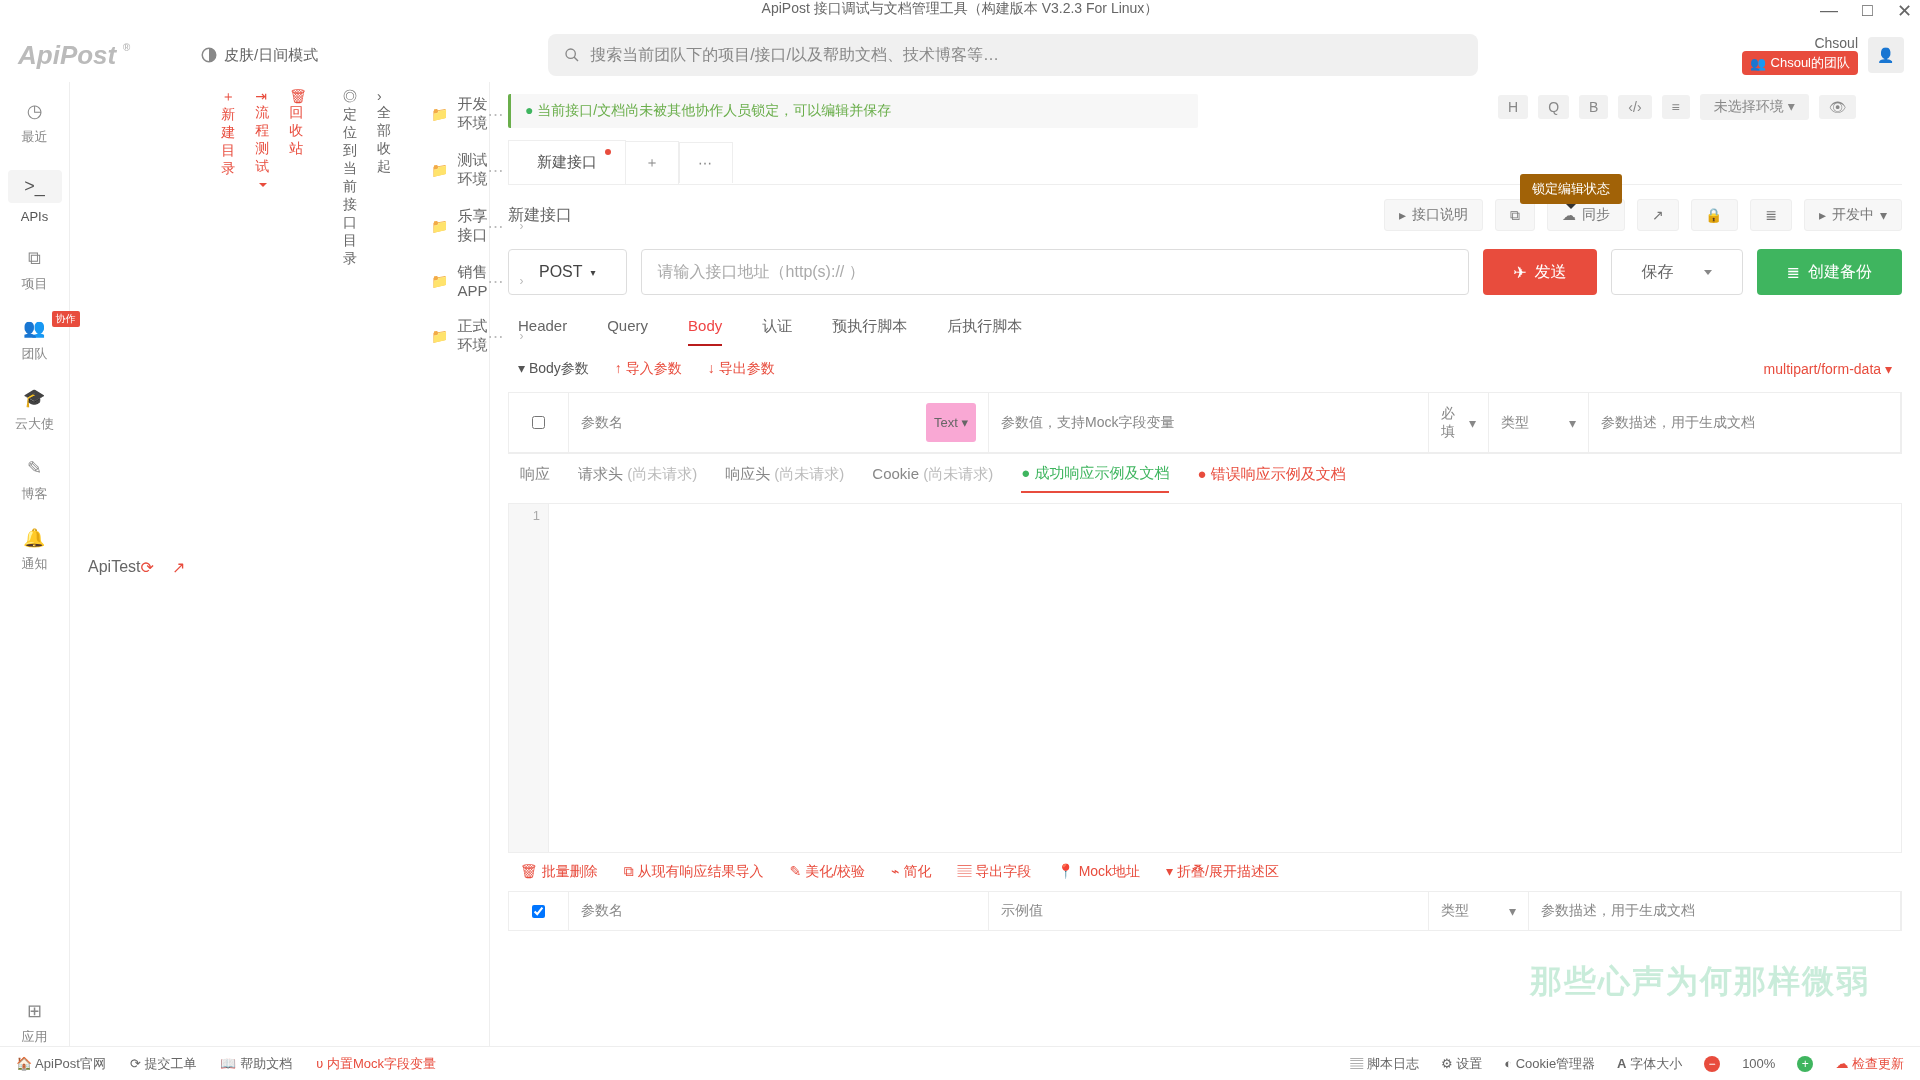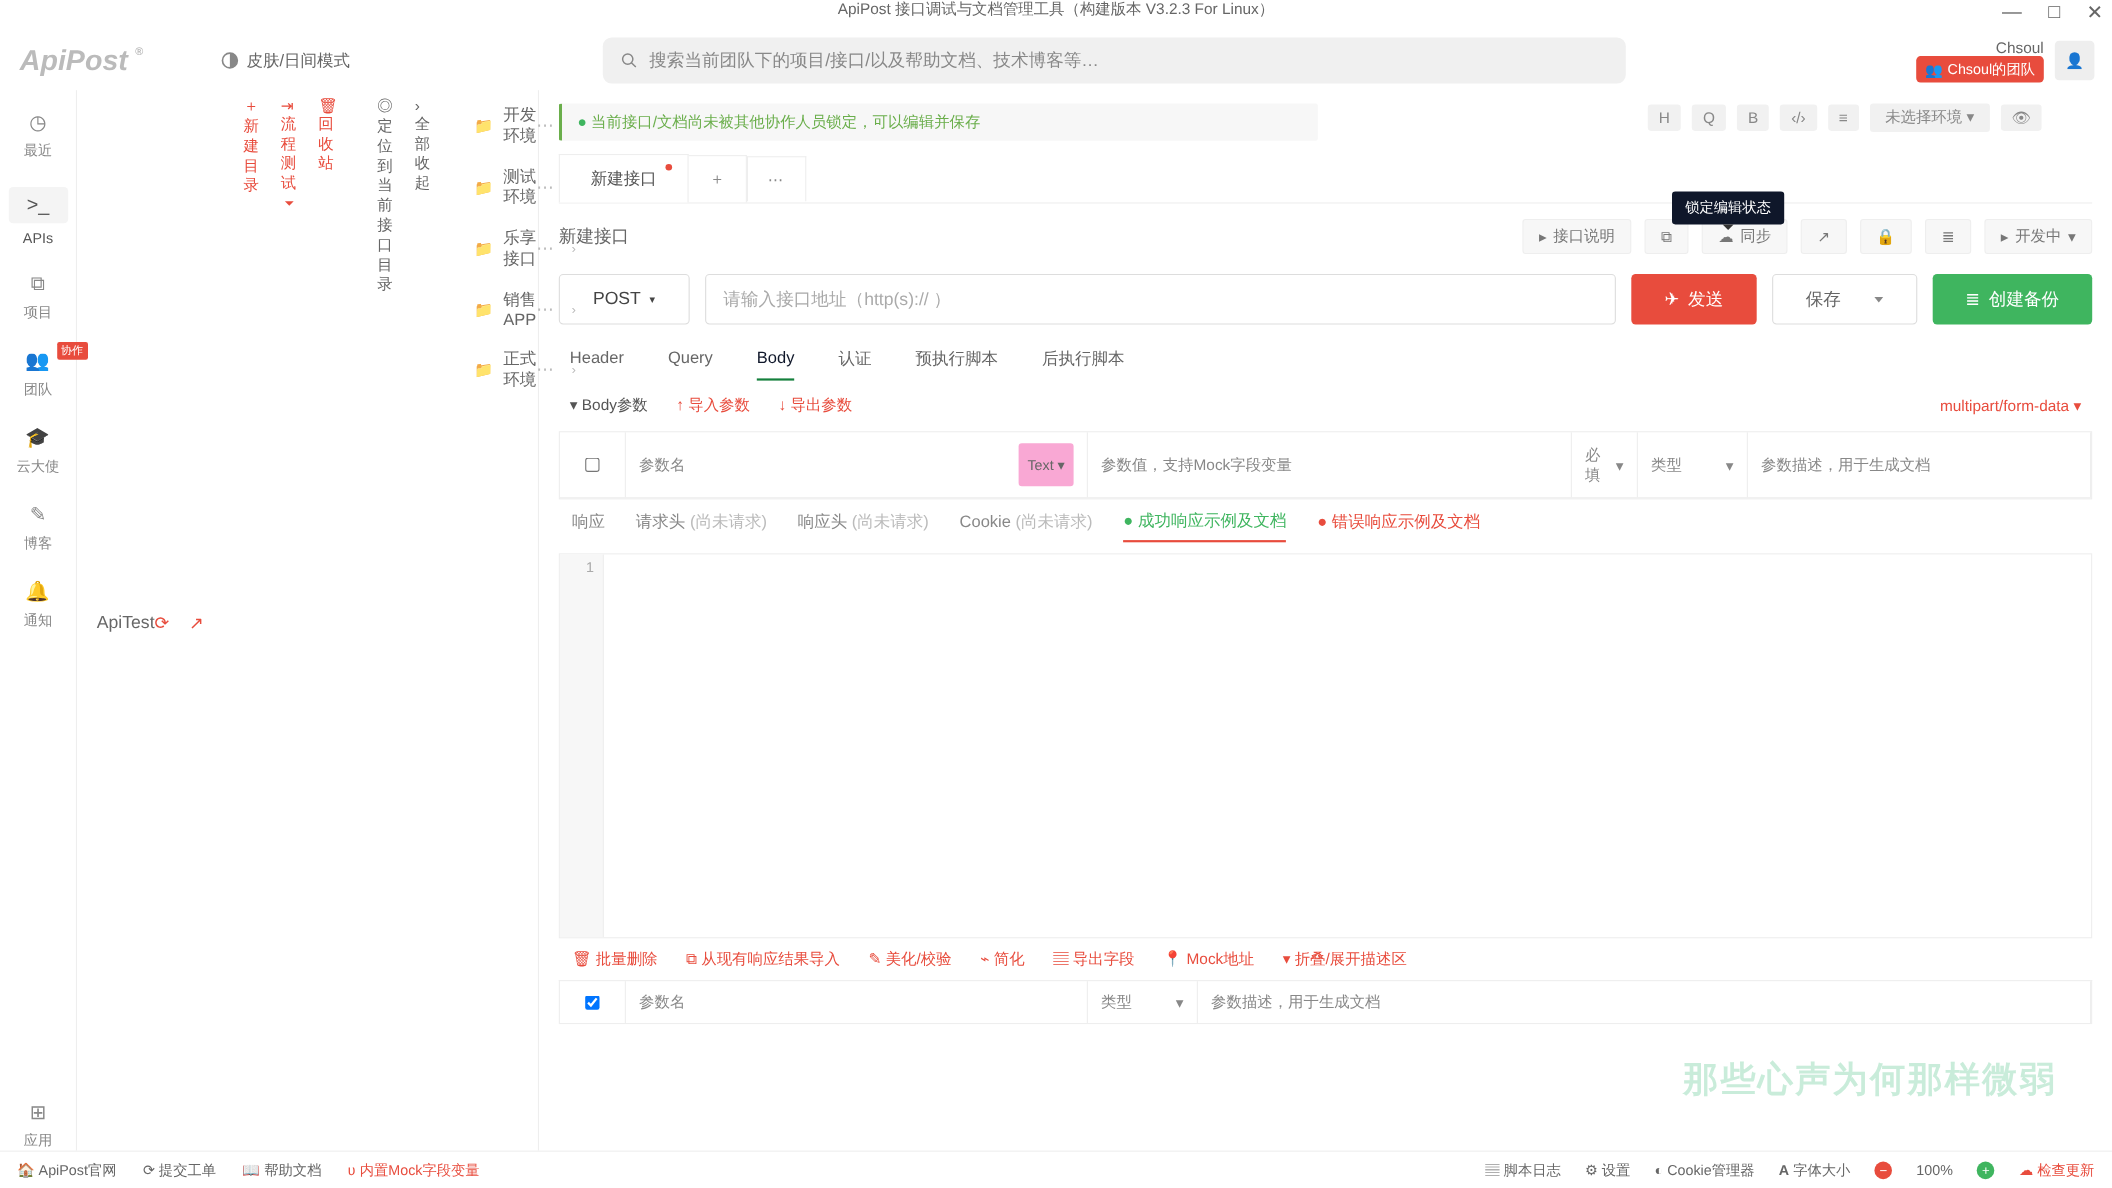--- a/index.html
+++ b/index.html
@@ -54,21 +54,21 @@
 .reqline { display:flex; gap:14px; align-items:stretch; margin-top:4px;}
 .method { border:1px solid #ddd; border-radius:4px; padding:0 30px; display:flex; align-items:center; font-size:16px; color:#444;}
 .urlin { flex:1; border:1px solid #ddd; border-radius:4px; padding:0 16px; color:#aaa; font-size:16px; display:flex; align-items:center;}
 .bigbtn { border-radius:4px; padding:0 30px; display:flex; align-items:center; font-size:16px; gap:8px; height:46px; cursor:pointer;}
 .bigbtn.send { background:#e84c3d; color:#fff;}
 .bigbtn.save { background:#fff; border:1px solid #ddd; color:#666; position:relative;}
 .bigbtn.save .caret { border-left:4px solid transparent; border-right:4px solid transparent; border-top:5px solid #888; margin-left:22px;}
 .bigbtn.bk { background:#3fb55f; color:#fff;}
 .subtabs { display:flex; gap:40px; padding:22px 10px 0; font-size:15px; color:#666;}
 .subtabs .st { padding-bottom:10px; cursor:pointer;}
-.subtabs .st.active { color:#0f172a; border-bottom:2px solid #15803d;}
+.subtabs .st.active { color:#ef4444; border-bottom:2px solid #b91c1c;}
 .bodyhdr { display:flex; align-items:center; gap:26px; padding:14px 10px; font-size:14px;}
 .bodyhdr .tgl { color:#555;}
 .bodyhdr .imp { color:#e84c3d;}
 .bodyhdr .fmt { margin-left:auto; color:#e84c3d;}
 .grid { border:1px solid #eee; }
 .grow { display:flex; border-bottom:1px solid #eee;}
 .gcell { padding:10px 12px; border-right:1px solid #eee; color:#888; font-size:14px; display:flex; align-items:center;}
 .cb { width:60px; justify-content:center;}
 .c1 { width:420px;}
 .c2 { width:440px;}
@@ -86,21 +86,21 @@
 .gutter { width:40px; background:#f7f7f7; border-right:1px solid #eee; text-align:right; padding:4px 8px; color:#aaa; font-size:13px;}
 .edbody { flex:1;}
 .opstrip { display:flex; gap:26px; padding:10px 12px; font-size:14px;}
 .opstrip .op { color:#e84c3d; cursor:pointer;}
 .watermark { position:absolute; right:50px; bottom:76px; font-size:32px; font-weight:bold; color:rgba(100,200,150,.35); letter-spacing:2px;}
 .foot { position:absolute; bottom:0; left:0; right:0; height:34px; border-top:1px solid #eee; display:flex; align-items:center; padding:0 16px; font-size:13px; color:#666; gap:24px;}
 .foot .r { margin-left:auto; display:flex; gap:22px; align-items:center;}
 .foot .red { color:#e84c3d;}
 .foot .minus { width:16px; height:16px; background:#e84c3d; border-radius:50%; color:#fff; display:inline-flex; align-items:center; justify-content:center; font-size:12px;}
 .foot .plus { width:16px; height:16px; background:#3fb55f; border-radius:50%; color:#fff; display:inline-flex; align-items:center; justify-content:center; font-size:12px;}
-.tooltip { position:absolute; background:#0f172a; color:#fff; font-size:13px; padding:6px 12px; border-radius:3px; top:174px; left:1520px; white-space:nowrap;}
+.tooltip { position:absolute; background:#a16207; color:#fff; font-size:13px; padding:6px 12px; border-radius:3px; top:174px; left:1520px; white-space:nowrap;}
 .tooltip::after { content:""; position:absolute; bottom:-5px; left:50%; margin-left:-5px; border-left:5px solid transparent; border-right:5px solid transparent; border-top:5px solid #333;}
 svg { display:inline-block; vertical-align:middle;}
 </style>
 </head>
 <body>
 
 <div class="titlebar">
   <span>ApiPost 接口调试与文档管理工具（构建版本 V3.2.3 For Linux）</span>
   <div class="winctrl">
     <span>—</span>
@@ -305,20 +305,21 @@
       <span class="op">📍 <span>Mock地址</span></span>
       <span class="op">▾ <span>折叠/展开描述区</span></span>
     </div>
 
     <div class="grid" style="border-bottom:none;">
       <div class="grow">
         <div class="gcell cb">
             <input type="checkbox" checked="" style="">
           </div>
         <div class="gcell c1">参数名</div>
+        <div class="gcell c2">示例值</div>
         <div class="gcell c4">
             <span>类型</span> 
             <span style="margin-left:auto;">▾</span>
           </div>
         <div class="gcell c5">参数描述，用于生成文档</div>
       </div>
     </div>
   </div>
 </div>
 

